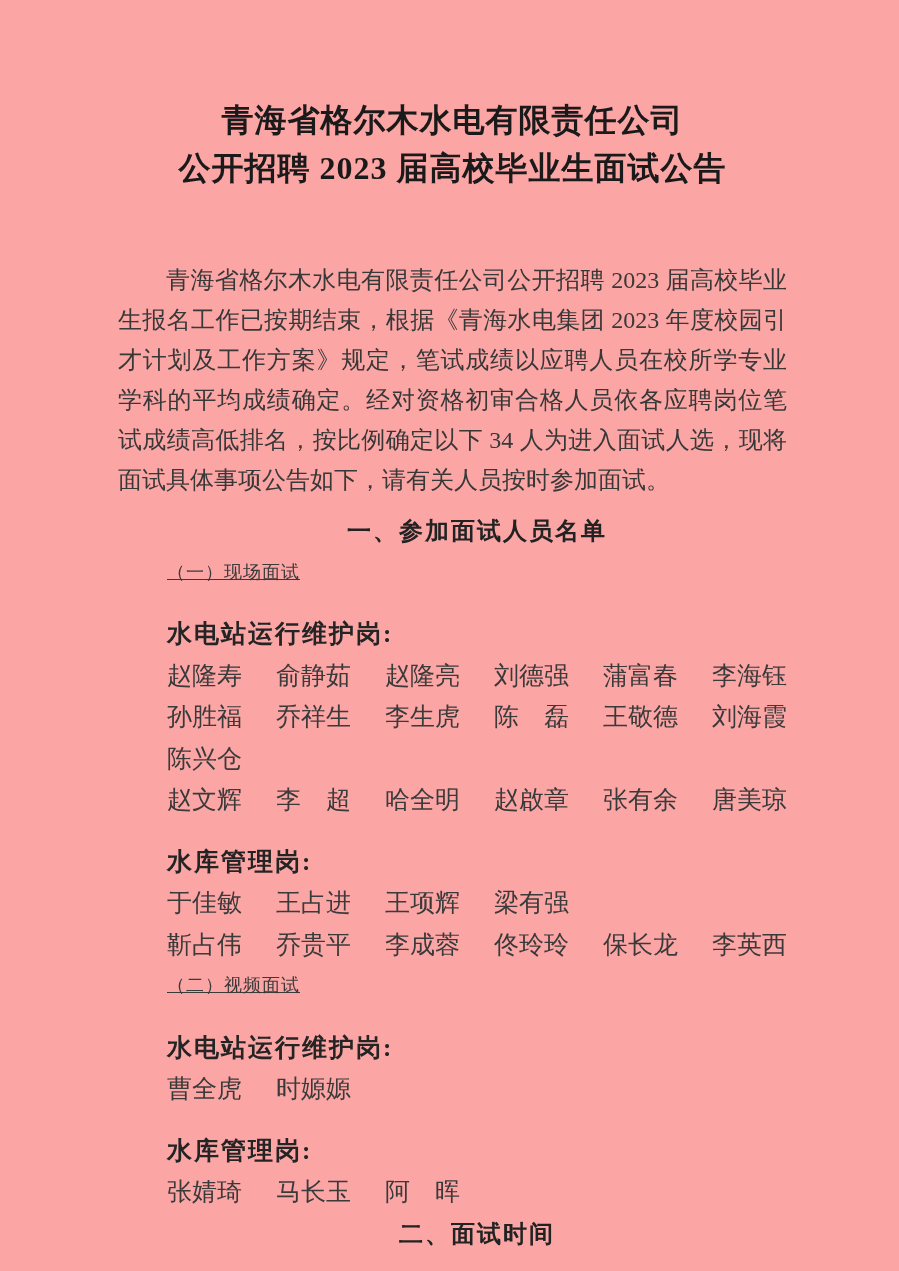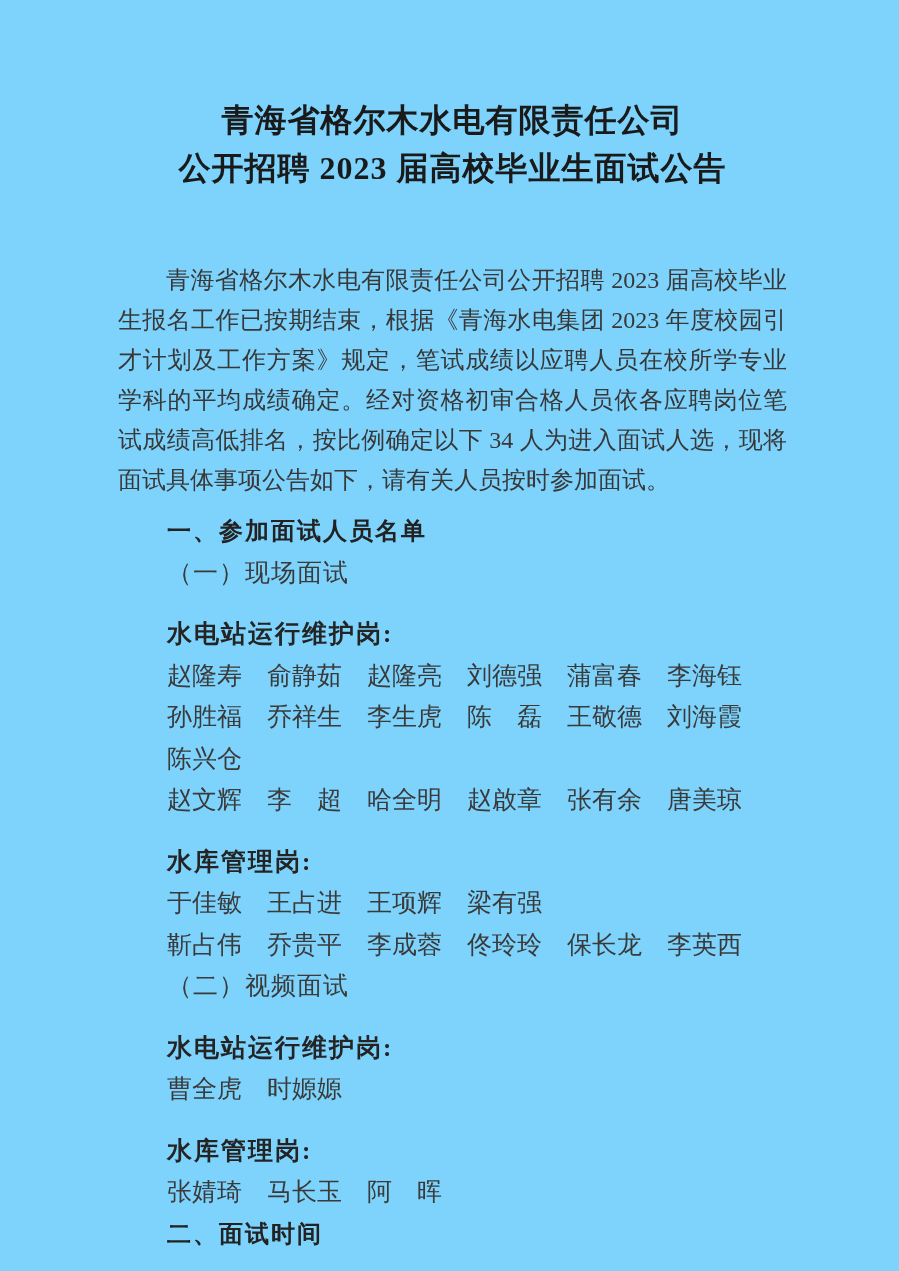--- a/index.html
+++ b/index.html
@@ -5,21 +5,21 @@
   * { margin: 0; padding: 0; box-sizing: border-box; }
   html, body { background: #ffffff; }
   body {
     width: 899px; height: 1271px;
     font-family: "Liberation Serif", "DejaVu Serif", serif;
     color: #3a3a3a;
     overflow: hidden;
   }
   .page {
     width: 899px; height: 1271px;
-    background: #7dd3fc;
+    background: #fca5a5;
     position: relative;
   }
   .doc {
     padding: 96px 112px 0 118px;
   }
   
   .title {
     text-align: center;
     font-size: 32px;
     font-weight: 700;
@@ -48,36 +48,38 @@
     padding-left: 49px;
     font-size: 25px;
   }
   .list > div { line-height: 41.5px; height: 41.5px; }
   .h-num {
     font-family: "Liberation Sans", "DejaVu Sans", sans-serif;
     font-weight: 700;
     font-size: 24px;
     color: #222222;
     letter-spacing: 2px;
+    text-align: center;
   }
   .sub-kai {
-    font-size: 25px;
+    font-size: 18px;
     color: #3a3a3a;
     letter-spacing: 1px;
+    text-decoration: underline;
   }
   .post-label {
     font-weight: 700;
     font-size: 25px;
     color: #242424;
     letter-spacing: 2px;
     margin-top: 20px;
   }
   .name-row {
     display: flex;
-    gap: 25px;
+    gap: 34px;
   }
   .name { white-space: pre; color: #3a3a3a; }
 </style>
 </head>
 <body>
 
 <div class="page">
   <div class="doc">
 
     <h1 class="title">

